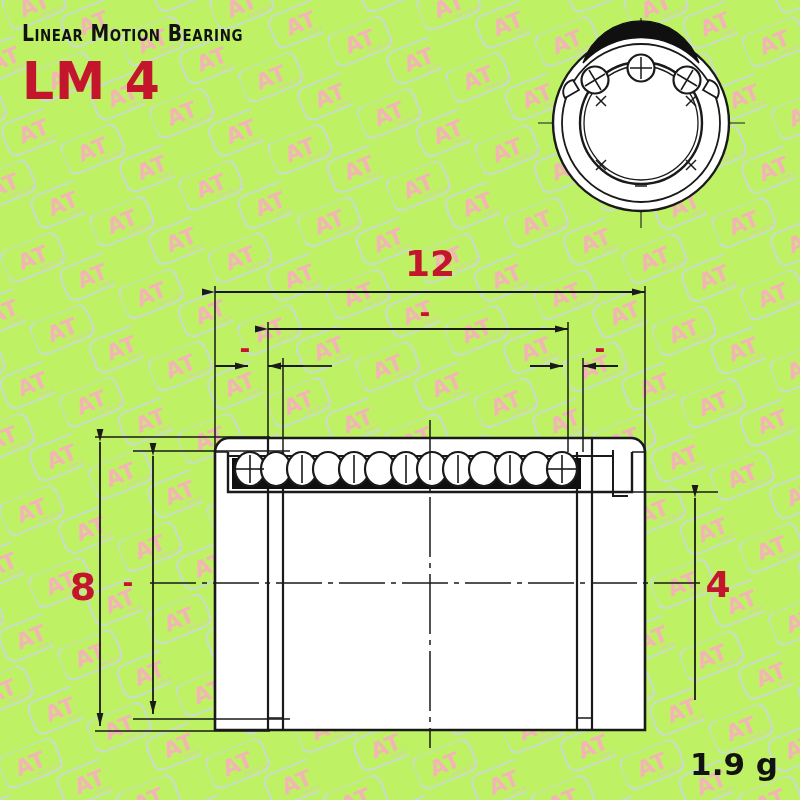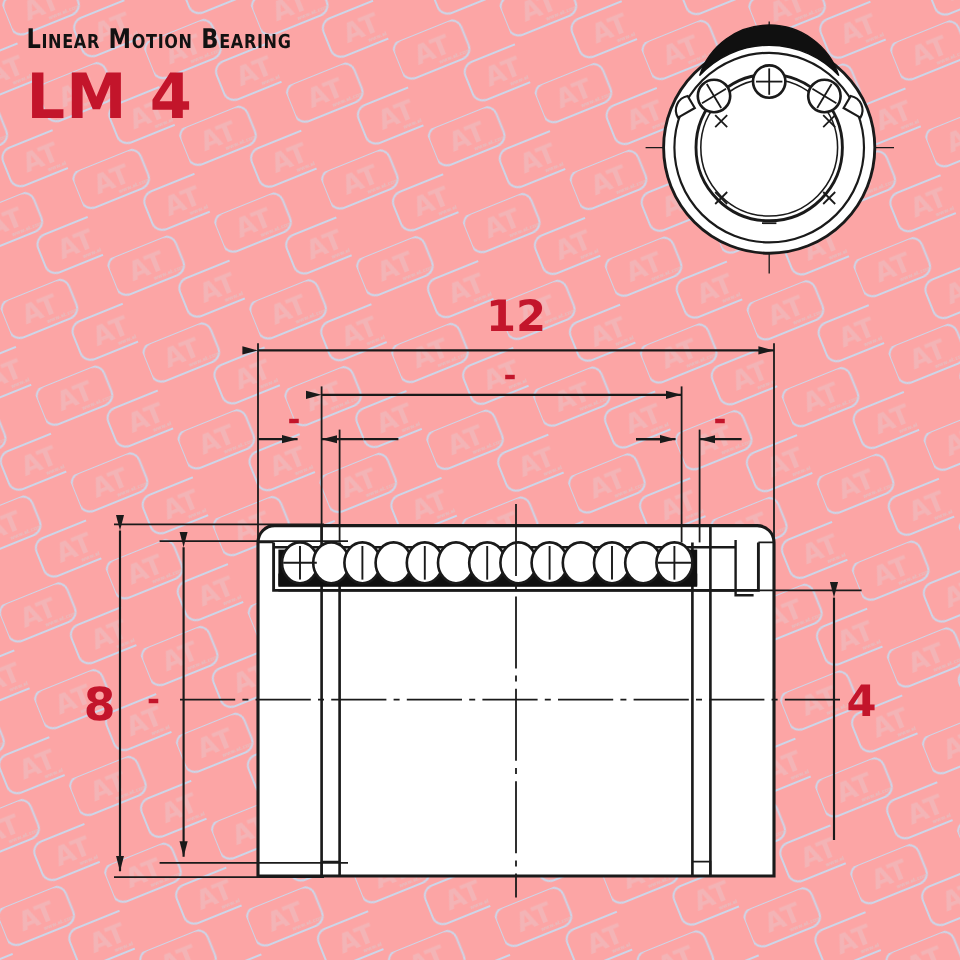--- a/index.html
+++ b/index.html
@@ -5,21 +5,21 @@
   html, body {
     margin: 0; padding: 0;
     width: 800px; height: 800px;
     background: #ffffff;
     font-family: "Liberation Sans", sans-serif;
     overflow: hidden;
   }
   #page {
     position: relative;
     width: 800px; height: 800px;
-    background: #fca5a5;
+    background: #bef264;
     overflow: hidden;
   }
   
   #watermark {
     position: absolute;
     left: 0; top: 0; right: 0; bottom: 0;
     z-index: 0;
     pointer-events: none;
   }
   #watermark svg { display:block; width:800px; height:800px; }
@@ -99,20 +99,21 @@
       </defs>
       <rect x="-200" y="-200" width="1200" height="1200" fill="url(#wm-pattern)"></rect>
     </svg>
   </div>
 
   <div id="title-block">
     <div id="product-title">Linear Motion Bearing</div>
     <div id="product-code">LM 4</div>
   </div>
 
+  <div id="weight-label">1.9 g</div>
 
   <div id="drawing">
     <svg width="800" height="800" viewBox="0 0 800 800" xmlns="http://www.w3.org/2000/svg">
       <defs>
         <marker id="arrL" markerWidth="14" markerHeight="8" refX="13" refY="4" orient="auto" markerUnits="userSpaceOnUse">
           <path d="M13,4 L0,0.6 L0,7.4 Z" fill="#1a1a1a"></path>
         </marker>
         <marker id="arrR" markerWidth="14" markerHeight="8" refX="13" refY="4" orient="auto" markerUnits="userSpaceOnUse">
           <path d="M13,4 L0,0.6 L0,7.4 Z" fill="#1a1a1a"></path>
         </marker>

